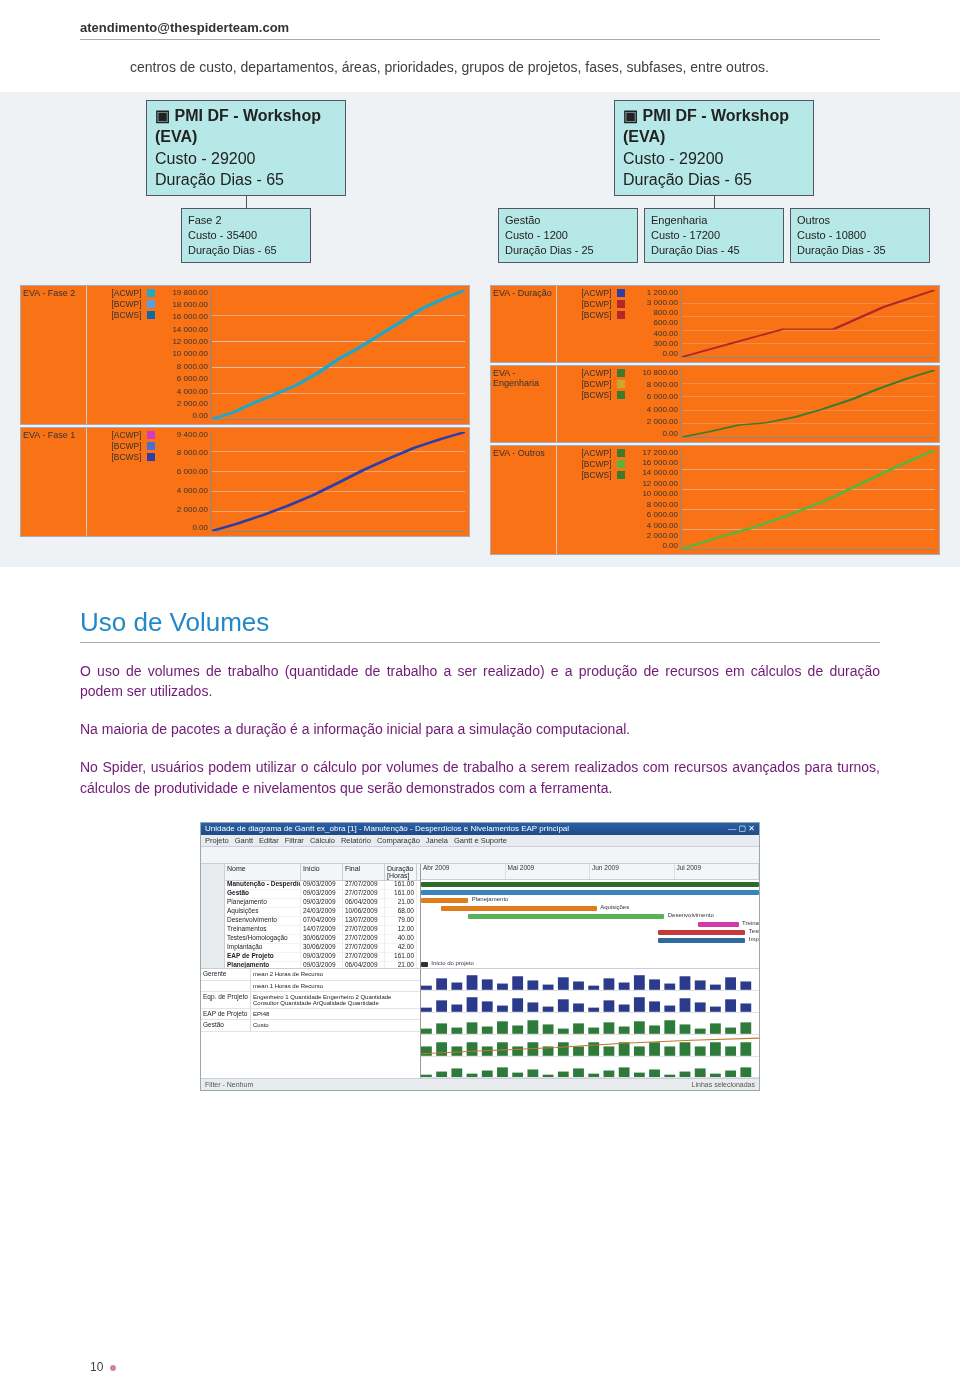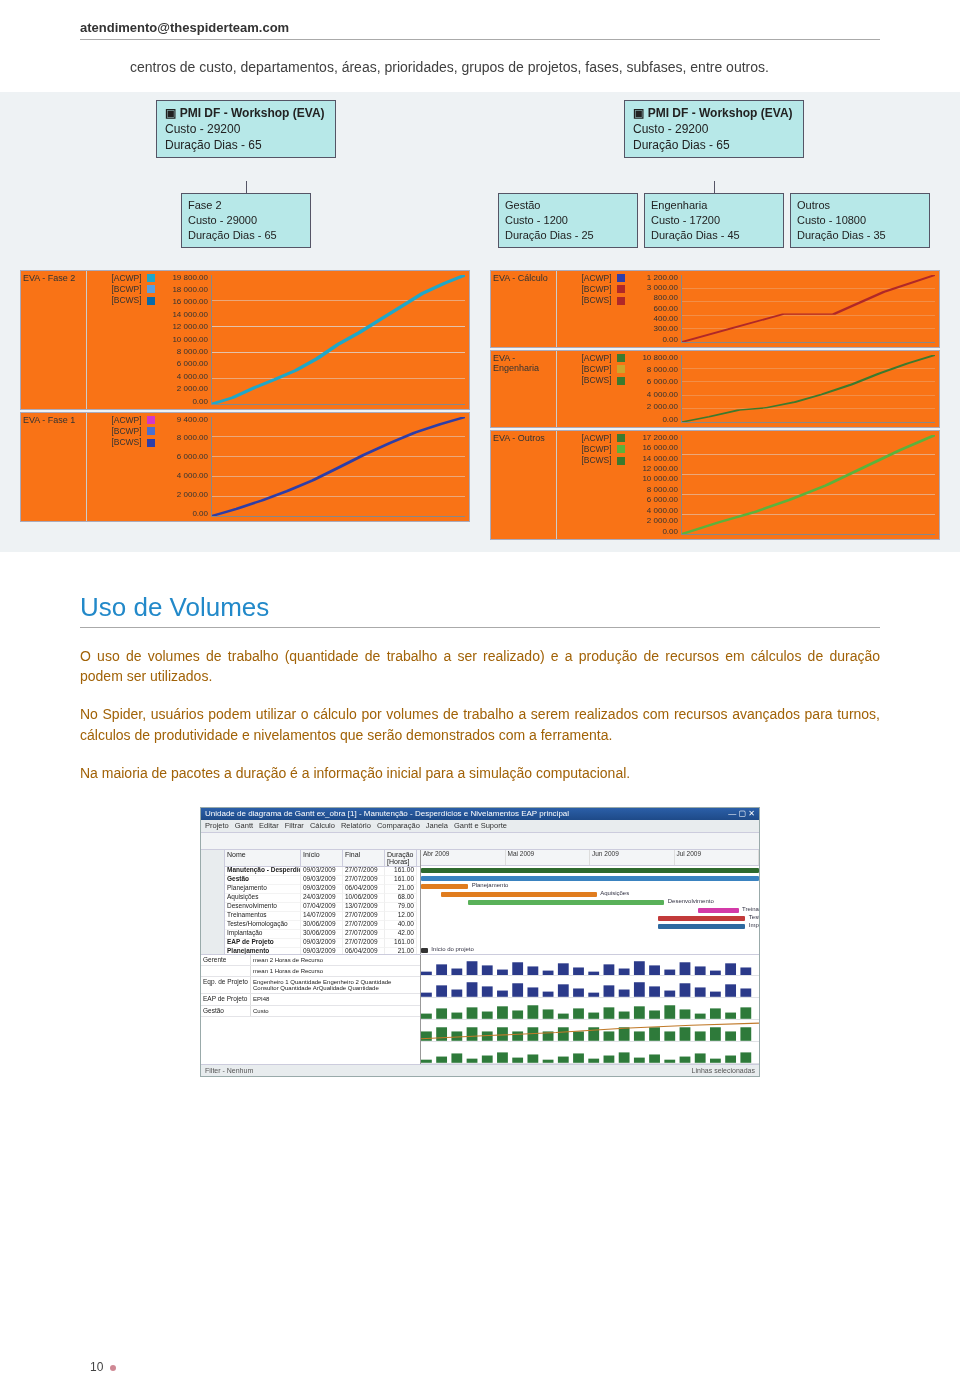--- a/index.html
+++ b/index.html
@@ -42,23 +42,23 @@
     gap: 16px;
   }
   .wbs-half {
     flex: 1;
     position: relative;
   }
   .wbs-root {
     background: #b7e8e8;
     border: 1px solid #556;
     padding: 4px 8px;
-    font-size: 12px;
-    width: 180px;
-    margin: 0 auto 23px auto;
+    font-size: 16px;
+    width: 200px;
+    margin: 0 auto 0 auto;
     line-height: 1.35;
   }
   .wbs-root b { font-weight: bold; }
   .wbs-leaves {
     display: flex;
     gap: 6px;
     justify-content: center;
   }
   .wbs-leaf {
     background: #b7e8e8;
@@ -136,21 +136,21 @@
   .section-title {
     font-size: 26px;
     color: #2289c9;
     margin: 40px 0 4px 0;
     font-weight: normal;
     border-bottom: 1px solid #aaa;
     padding-bottom: 4px;
   }
   .body-para {
     font-size: 14px;
-    color: #a16207;
+    color: #701a75;
     margin: 18px 0 0 0;
     text-align: justify;
     line-height: 1.45;
   }
   .gantt-fig {
     margin: 24px auto 0 auto;
     width: 560px;
     border: 1px solid #9aa;
     background: #e8ecee;
     font-size: 7px;
@@ -269,21 +269,21 @@
       <div class="wbs-half">
         <div class="wbs-root">
           <b><span>▣ </span><span>PMI DF - Workshop (EVA)</span></b><br>
           <span>Custo - 29200</span><br>
           <span>Duração Dias - 65</span>
         </div>
         <div class="wbs-connect"></div>
         <div class="wbs-leaves">
           <div class="wbs-leaf">
             <span>Fase 2</span><br>
-            <span>Custo - 29000</span><br>
+            <span>Custo - 35400</span><br>
             <span>Duração Dias - 65</span>
           </div>
         </div>
       </div>
 
       <div class="wbs-half">
         <div class="wbs-root">
           <b><span>▣ </span><span>PMI DF - Workshop (EVA)</span></b><br>
           <span>Custo - 29200</span><br>
           <span>Duração Dias - 65</span>
@@ -366,21 +366,21 @@
                   <line x1="0" x2="100" y1="60" y2="60"></line>
                   <line x1="0" x2="100" y1="80" y2="80"></line>
                 </g>
                 <path d="M0,100 L10,92.55319148936171 L20,84.04255319148936 L30,74.46808510638297 L40,63.82978723404255 L50,51.06382978723404 L60,38.297872340425535 L70,26.59574468085107 L80,15.957446808510639 L90,7.446808510638306 L100,0 " fill="none" stroke="#2e3ea8" stroke-width="2"></path>
               </svg>
             </div>
           </div>
         </div>
       <div class="charts-col" id="charts-right">
           <div class="mini-chart short">
-            <div class="mc-label">EVA - Cálculo</div>
+            <div class="mc-label">EVA - Duração</div>
             <div class="mc-legend">
               <div>[ACWP] <span class="sw" style="background:#2e3ea8"></span></div>
               <div>[BCWP] <span class="sw" style="background:#b02828"></span></div>
               <div>[BCWS] <span class="sw" style="background:#b02828"></span></div>
             </div>
             <div class="mc-axis">
               <div>1 200.00</div>
               <div>3 000.00</div>
               <div>800.00</div>
               <div>600.00</div>
@@ -457,22 +457,22 @@
                 <path d="M0,100 L14.285714285714285,88.37209302325581 L28.57142857142857,77.90697674418604 L42.857142857142854,65.11627906976744 L57.14285714285714,50.58139534883721 L71.42857142857143,33.13953488372093 L85.71428571428571,15.697674418604649 L100,0 " fill="none" stroke="#5bb33c" stroke-width="2"></path>
               </svg>
             </div>
           </div>
         </div>
     </div>
   </div>
 
   <h2 class="section-title">Uso de Volumes</h2>
   <p class="body-para">O uso de volumes de trabalho (quantidade de trabalho a ser realizado) e a produção de recursos em cálculos de duração podem ser utilizados.</p>
+  <p class="body-para">Na maioria de pacotes a duração é a informação inicial para a simulação computacional.</p>
   <p class="body-para">No Spider, usuários podem utilizar o cálculo por volumes de trabalho a serem realizados com recursos avançados para turnos, cálculos de produtividade e nivelamentos que serão demonstrados com a ferramenta.</p>
-  <p class="body-para">Na maioria de pacotes a duração é a informação inicial para a simulação computacional.</p>
 
   <div class="gantt-fig">
     <div class="gantt-titlebar">
       <span>Unidade de diagrama de Gantt   ex_obra [1] - Manutenção - Desperdícios e Nivelamentos   EAP principal</span>
       <span>— ▢ ✕</span>
     </div>
     <div class="gantt-menu" id="gantt-menu"><span>Projeto</span><span>Gantt</span><span>Editar</span><span>Filtrar</span><span>Cálculo</span><span>Relatório</span><span>Comparação</span><span>Janela</span><span>Gantt e Suporte</span></div>
     <div class="gantt-toolbar"></div>
     <div class="gantt-body">
       <div class="gantt-side"></div>

